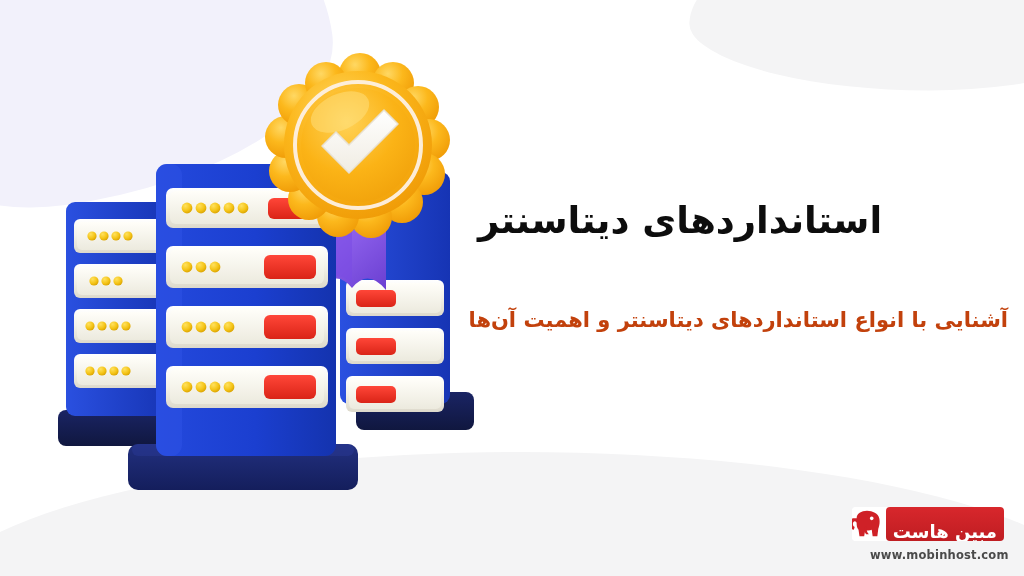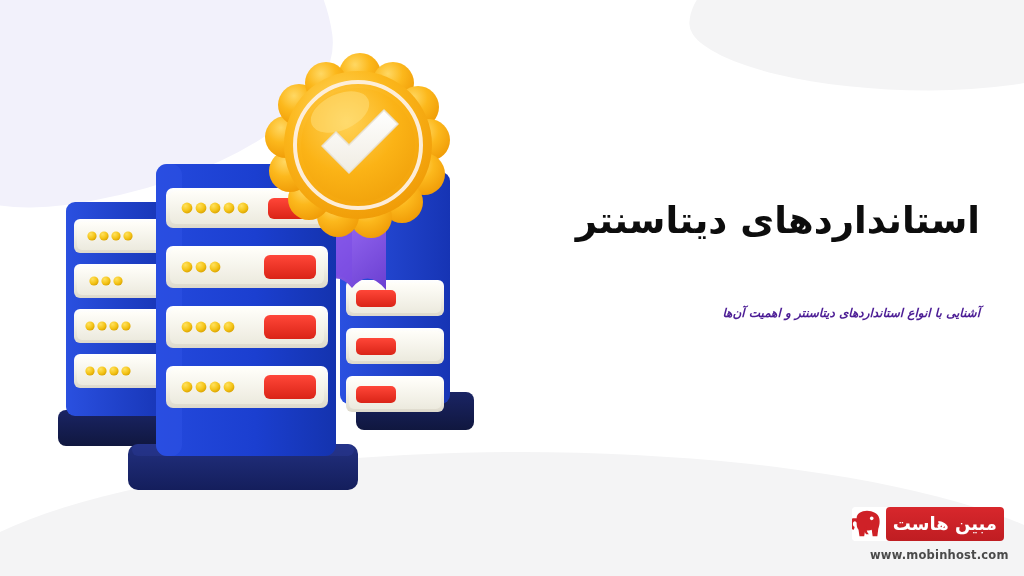--- a/index.html
+++ b/index.html
@@ -49,43 +49,42 @@
     top: 452px;
     width: 1180px;
     height: 330px;
     background: #f4f4f5;
     border-radius: 50% 50% 0 0 / 46% 46% 0 0;
   }
 
   
   .text-col {
     position: absolute;
-    right: 44px;
+    right: 16px;
     top: 196px;
     width: 530px;
-    text-align: right;
+    text-align: left;
     direction: rtl;
   }
   .headline {
     font-size: 37px;
     font-weight: 700;
     color: #0d0d0d;
     letter-spacing: 0px;
     line-height: 1.35;
     margin: 0;
     white-space: nowrap;
   }
   .subhead {
     margin: 58px 0 0 0;
-    font-size: 12px;
+    font-size: 21px;
     font-weight: 600;
-    color: #4c1d95;
+    color: #c2410c;
     line-height: 1.6;
     white-space: nowrap;
-    font-style: italic;
   }
 
   
   .brand {
     position: absolute;
     right: 20px;
     bottom: 14px;
     width: 152px;
     text-align: center;
     direction: rtl;
@@ -98,21 +97,21 @@
     border-radius: 4px;
     overflow: hidden;
     background: #ffffff;
   }
   .brand-mark {
     background: #cf2127;
     background: linear-gradient(180deg, #d8272c 0%, #bf1d22 100%);
     flex: 1 1 auto;
     display: flex;
     justify-content: center;
-    padding: 8px 7px;
+    padding: 16px 7px;
     border-radius: 4px 0 0 4px;
   }
   .brand-name {
     color: #ffffff;
     font-size: 18px;
     font-weight: 700;
     line-height: 1;
     white-space: nowrap;
   }
   .brand-elephant {

